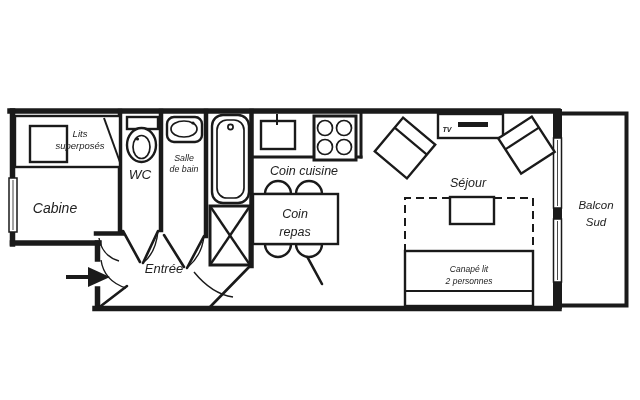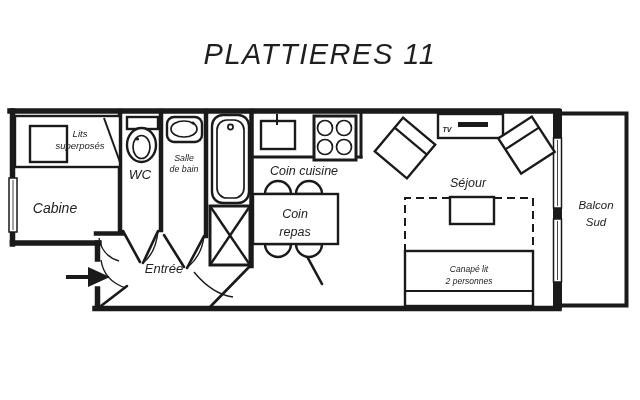--- a/index.html
+++ b/index.html
@@ -19,21 +19,20 @@
   .furnthin{fill:none;stroke:#1a1a1a;stroke-width:1.7;}
   .blackfill{fill:#1a1a1a;stroke:none;}
   .winglass{fill:#ffffff;stroke:#1a1a1a;stroke-width:1.5;}
   .dashed{fill:none;stroke:#1a1a1a;stroke-width:2;stroke-dasharray:8 5;}
   .lbl{font-family:"Liberation Sans",sans-serif;font-style:italic;fill:#222222;text-anchor:middle;}
 </style>
 </head>
 <body>
 
 <div class="page">
-  <div class="title">PLATTIERES 11</div>
 
   <svg width="640" height="400" viewBox="0 0 640 400">
 
     <g>
       <path class="wall w-outer" d="M 10 111 H 558"></path>
       <path class="wall w-outer" d="M 12.5 111 V 244"></path>
       <path class="wall w-outer" d="M 12.5 243 H 99"></path>
       <path class="wall w-outer" d="M 97.5 243 V 259"></path>
       <path class="wall w-outer" d="M 97.5 289 V 308"></path>
       <path class="wall w-outer" d="M 95 308.5 H 559"></path>

